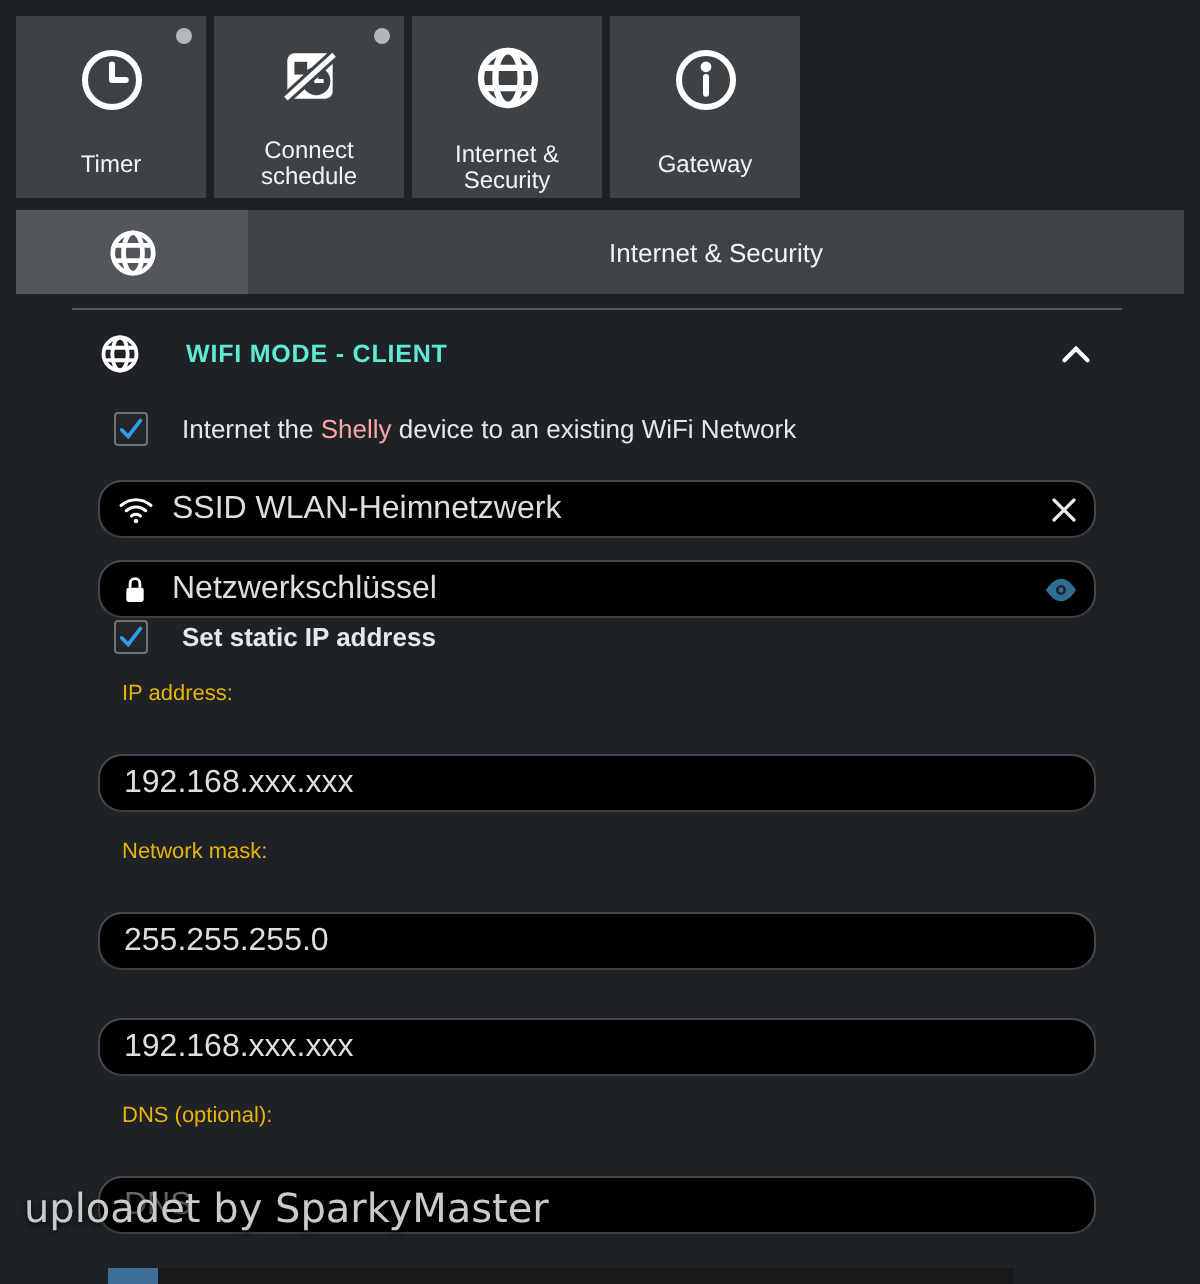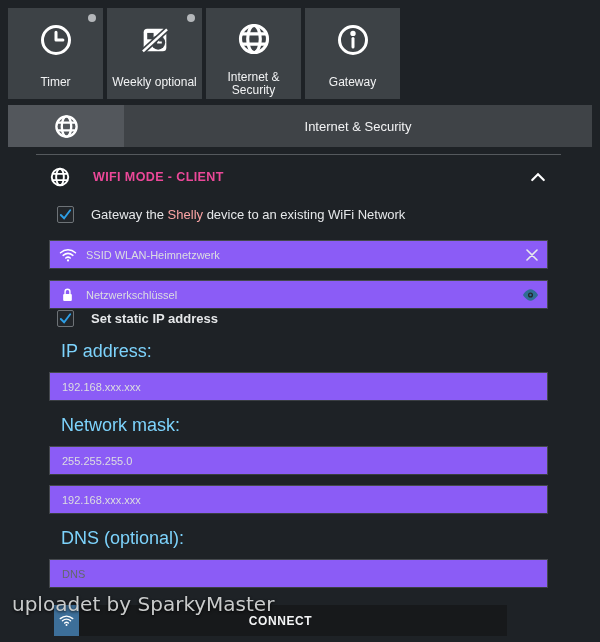--- a/index.html
+++ b/index.html
@@ -36,47 +36,47 @@
     align-items:center; justify-content:center; cursor:pointer;
   }
   .nav-title {
     flex:1; background:#3f4347; display:flex; align-items:center;
     justify-content:center; font-size:13px; color:#f2f3f4;
   }
 
   
   .section { margin:7px 39px 0 36px; border-top:1px solid #55595d; padding:0 13px; }
   .section-header { display:flex; align-items:center; height:38px; margin-top:3px; }
-  .section-title { font-size:12.5px; font-weight:bold; letter-spacing:.4px; margin-left:22px; color:#ec4899; }
+  .section-title { font-size:12.5px; font-weight:bold; letter-spacing:.4px; margin-left:22px; color:#5eead4; }
   .section-chevron { margin-left:auto; margin-right:2px; cursor:pointer; display:flex; }
 
   .check-row { display:flex; align-items:center; margin:10px 0 0 8px; cursor:pointer; }
   .checkbox {
     width:17px; height:17px; border:1px solid #6e7377; border-radius:2px;
     background:#22262a; display:flex; align-items:center; justify-content:center;
     flex:none;
   }
   .check-label { font-size:13px; margin-left:17px; color:#e6e8ea; }
   .link { color:#fca5a5; text-decoration:none; cursor:pointer; }
 
   .input-wrap { position:relative; margin-top:15px; }
   .input-wrap.pw { margin-top:11px; }
   input.field {
-    width:100%; height:29px; background:#8b5cf6; border:1px solid #45494d;
-    border-bottom-color:#3a3e42; border-radius:0; color:#dcdee0;
-    font-size:11px; font-family:"Liberation Sans", sans-serif;
+    width:100%; height:29px; background:#000000; border:1px solid #45494d;
+    border-bottom-color:#3a3e42; border-radius:12px; color:#dcdee0;
+    font-size:16px; font-family:"Liberation Sans", sans-serif;
     padding:0 34px 0 12px; outline:none;
   }
   input.field.with-icon { padding-left:36px; }
   input.field::placeholder { color:#63686c; opacity:1; }
   .li { position:absolute; left:10px; top:50%; transform:translateY(-50%); display:flex; }
   .ri { position:absolute; right:9px; top:50%; transform:translateY(-50%); display:flex; cursor:pointer; }
 
-  .fgroup .flabel { display:block; font-size:18px; color:#7dd3fc; margin:14px 0 0 12px; }
-  .fgroup .input-wrap { margin-top:10px; }
+  .fgroup .flabel { display:block; font-size:11px; color:#eab308; margin:14px 0 0 12px; }
+  .fgroup .input-wrap { margin-top:24px; }
 
   .connect-row {
     position:relative; margin:17px 41px 0 5px; height:31px;
     background:#17191b; display:flex; cursor:pointer;
   }
   .connect-square {
     width:25px; height:31px; background:#3d6f99; display:flex;
     align-items:center; justify-content:center; flex:none;
   }
   .connect-label {
@@ -114,21 +114,21 @@
     <span class="t-icon">
       <svg width="34" height="34" viewBox="0 0 24 24">
         <rect x="4" y="4" width="16" height="16" rx="2.5" fill="#fff"></rect>
         <rect x="6.5" y="7" width="4.5" height="4.5" fill="#3d4246"></rect>
         <circle cx="14.2" cy="13.8" r="5" fill="#3d4246"></circle>
         <path d="M14.2 10.8v3h2.6" stroke="#fff" stroke-width="1.4" fill="none"></path>
         <path d="M3.5 20 L20.5 4.5" stroke="#3d4246" stroke-width="4"></path>
         <path d="M3.5 20 L20.5 4.5" stroke="#fff" stroke-width="1.8"></path>
       </svg>
     </span>
-    <span class="t-label">Weekly optional</span>
+    <span class="t-label">Connect schedule</span>
   </div>
 
   <div class="tile">
     <span class="t-icon">
       <svg width="36" height="36" viewBox="0 0 24 24" fill="none" stroke="#fff" stroke-width="2.1">
         <circle cx="12" cy="12" r="9"></circle>
         <ellipse cx="12" cy="12" rx="4.2" ry="9"></ellipse>
         <path d="M3.6 8.6h16.8M3.6 15.4h16.8"></path>
       </svg>
     </span>
@@ -178,21 +178,21 @@
       </svg>
     </span>
   </div>
 
   <div class="check-row">
     <span class="checkbox">
       <svg width="15" height="15" viewBox="0 0 16 16" fill="none" stroke="#2e9fe6" stroke-width="2" stroke-linecap="round">
         <path d="M3 8.5 L6.5 12 L13 3.5"></path>
       </svg>
     </span>
-    <span class="check-label"><span>Gateway the </span><a class="link">Shelly</a><span> device to an existing WiFi Network</span></span>
+    <span class="check-label"><span>Internet the </span><a class="link">Shelly</a><span> device to an existing WiFi Network</span></span>
   </div>
 
   <div class="input-wrap" style="margin-top:17px;">
     <span class="li">
       <svg width="18" height="15" viewBox="0 0 24 20" fill="none" stroke="#fff" stroke-width="2" stroke-linecap="round">
         <path d="M2 7 C8 1.8 16 1.8 22 7"></path>
         <path d="M5.5 10.5 C9.5 7.2 14.5 7.2 18.5 10.5"></path>
         <path d="M9 14 C10.8 12.6 13.2 12.6 15 14"></path>
         <circle cx="12" cy="17.3" r="1.5" fill="#fff" stroke="none"></circle>
       </svg>

